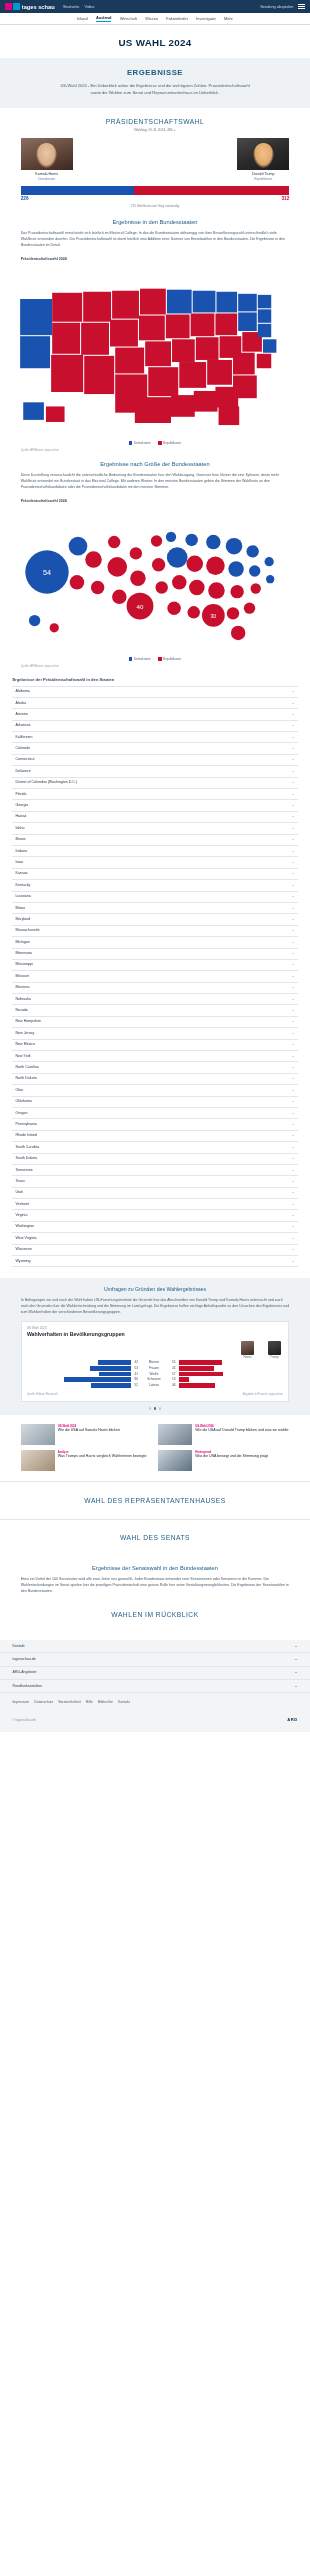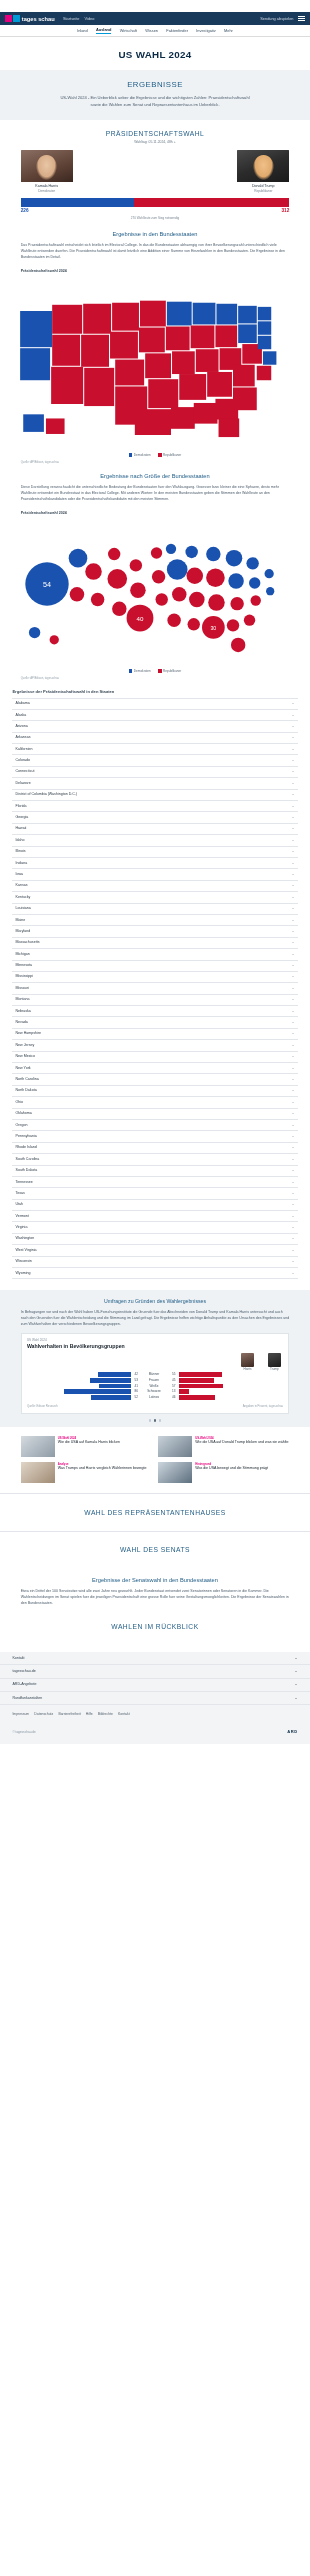--- a/index.html
+++ b/index.html
@@ -6,21 +6,21 @@
   * { box-sizing: border-box; }
   html, body { margin:0; padding:0; }
   body {
     width:310px;
     font-family:"Liberation Sans", sans-serif;
     background:#ffffff;
     color:#1a1a1a;
     font-size:5.7px;
     line-height:1.45;
   }
-  .page { width:310px; position:relative;margin-top:12px; }
+  .page { width:310px; position:relative; }
 
   
   .topbar {
     background:#1a3a5c;
     height:13.4px;
     display:flex;
     align-items:center;
     padding:0 5.2px;
     gap:5.2px;
   }
@@ -57,21 +57,21 @@
     font-weight:bold;
     color:#0a2a45;
     letter-spacing:0.3px;
   }
   .section-band {
     background:#eef2f5;
     padding:9.3px 0 11.4px;
     text-align:center;
   }
   .section-band h2 {
-    margin:0 0 5.2px; font-size:7.8px; color:#1f5c86; font-weight:normal; letter-spacing:0.5px;
+    margin:0 0 5.2px; font-size:7.8px; color:#1f5c86; font-weight:bold; letter-spacing:0.5px;
   }
   .band-sub {
     font-size:4.1px; color:#4a5b6b; max-width:196px; margin:0 auto; line-height:1.6;
   }
 
   
   .pres-block { padding:3.1px 0 0; }
   .pres-head { text-align:center; font-size:6.7px; color:#1f5c86; letter-spacing:0.5px; padding:6.2px 0 1px;}
   .pres-sub { text-align:center; font-size:3.4px; color:#6b7b8a; padding-bottom:5.2px;}
   .cand-row { display:flex; justify-content:center; gap:2.1px; padding:0 20.7px; }

